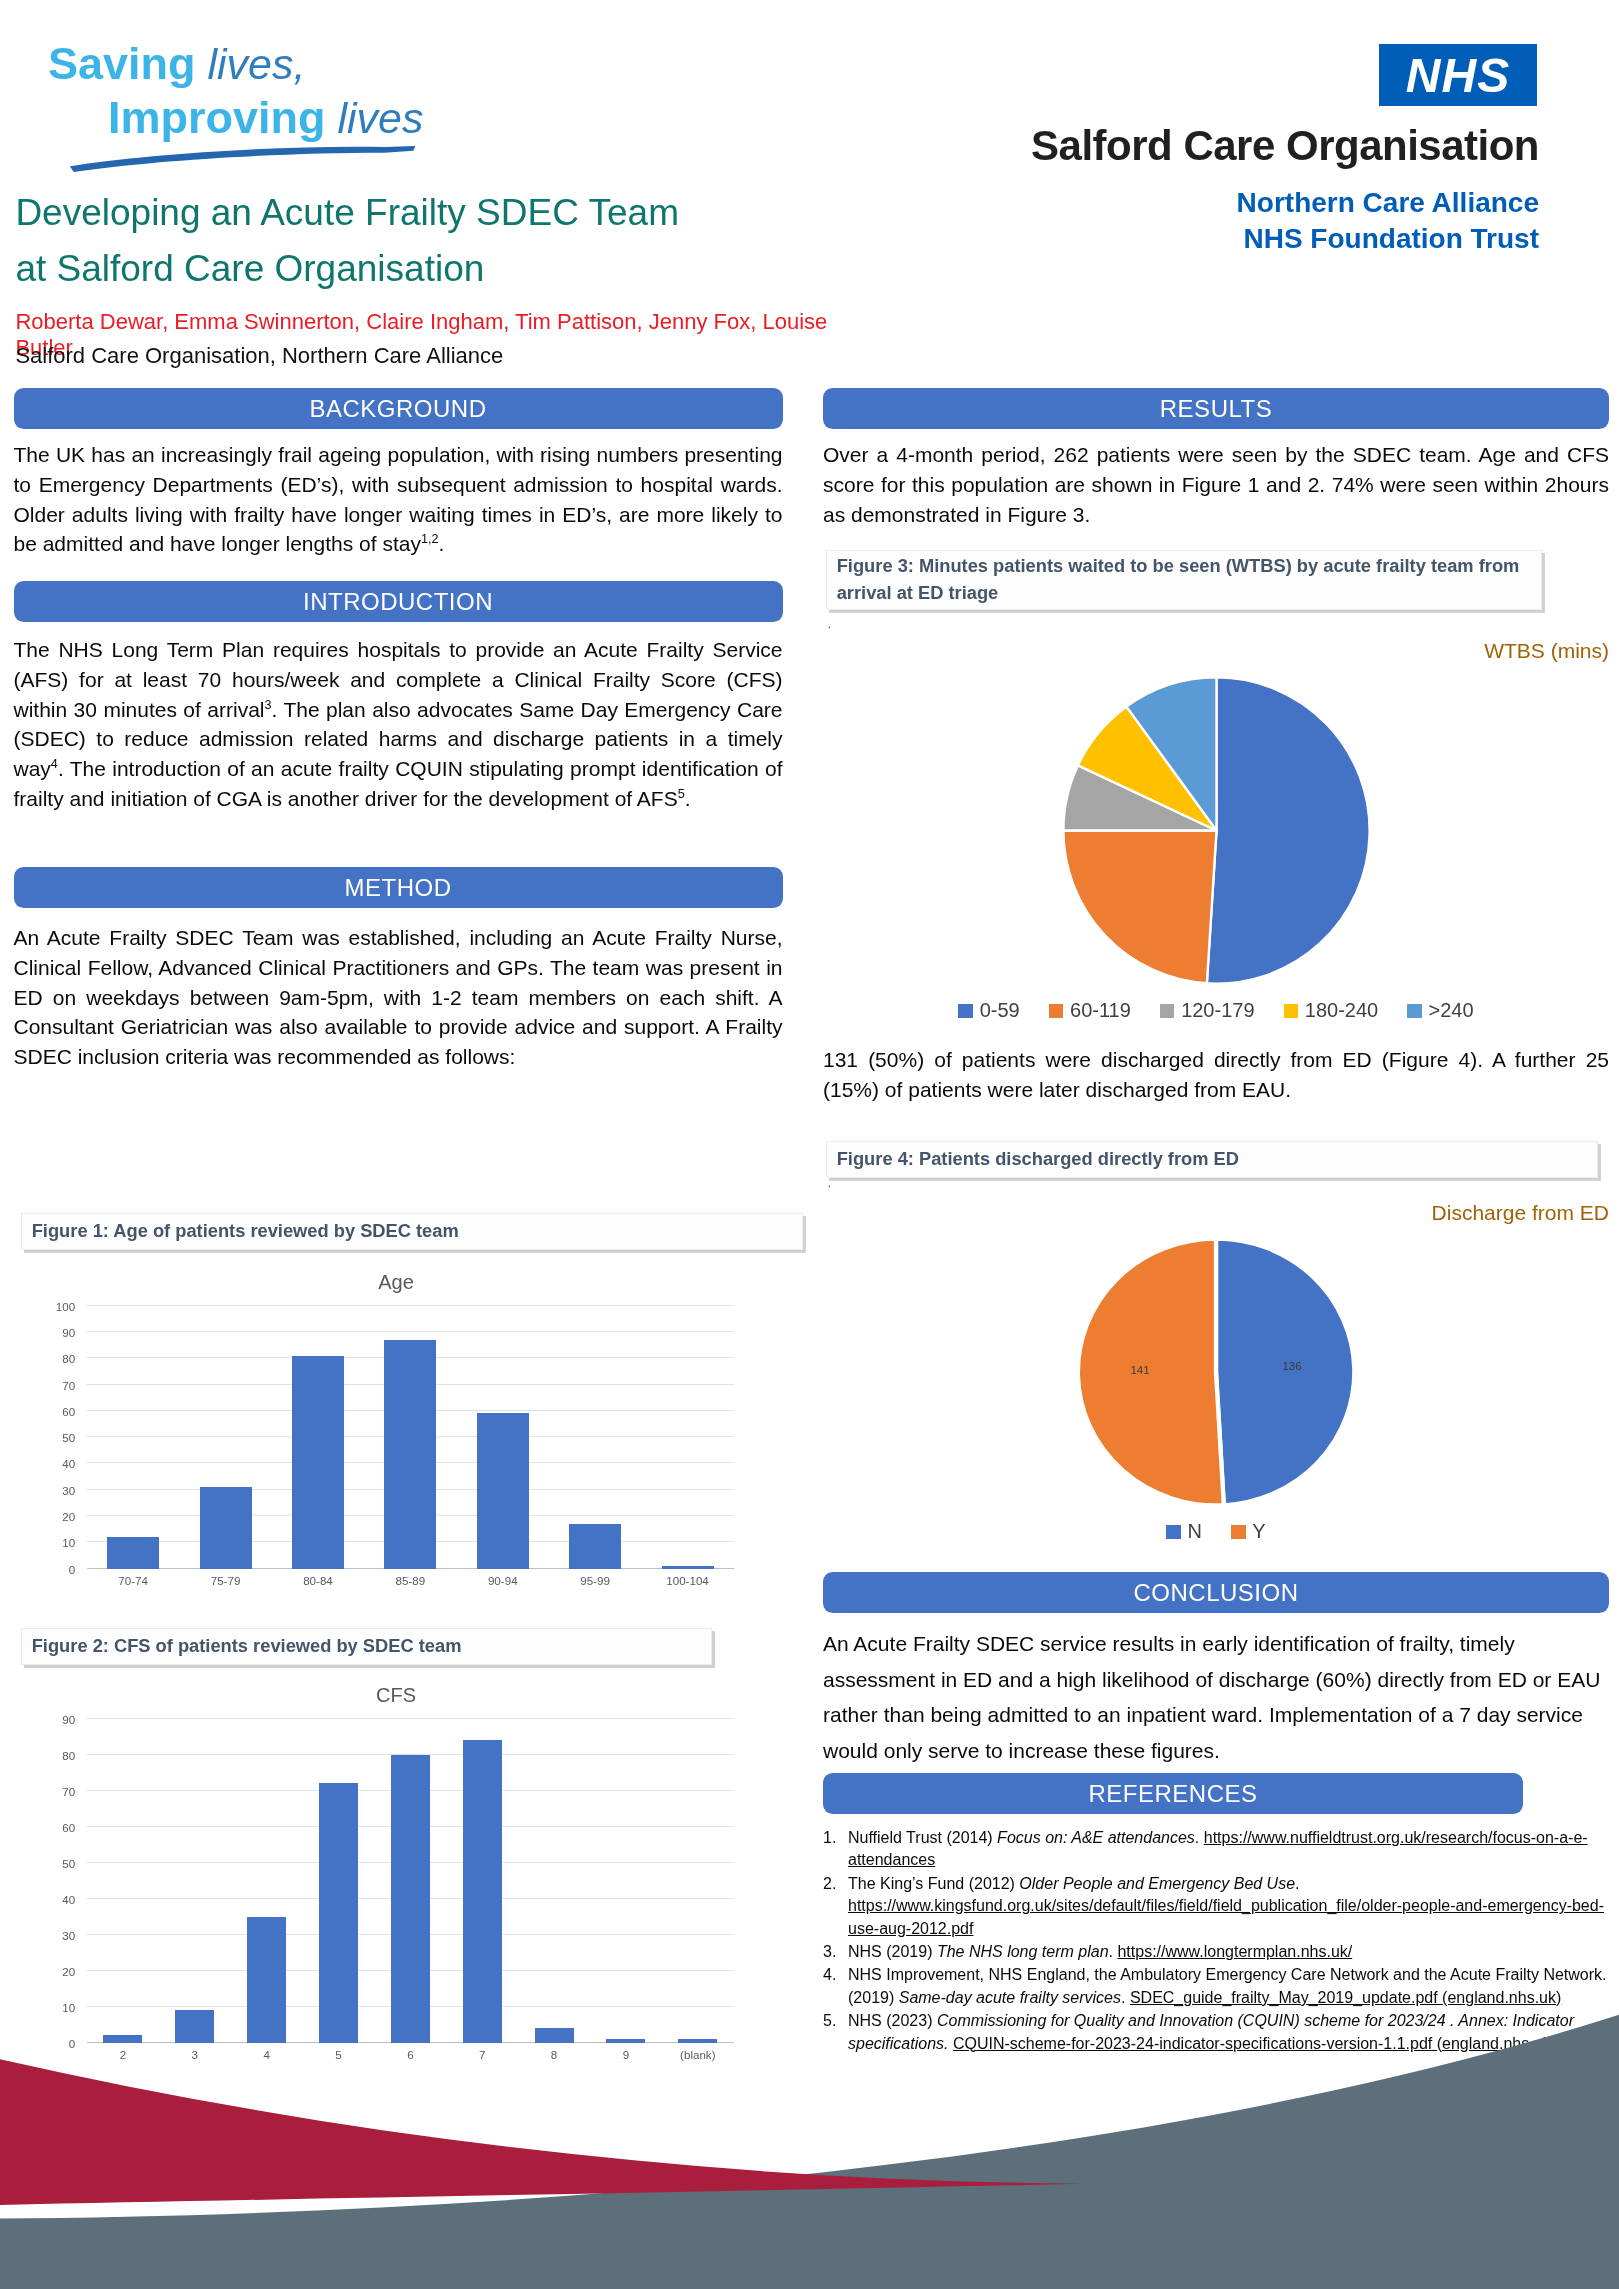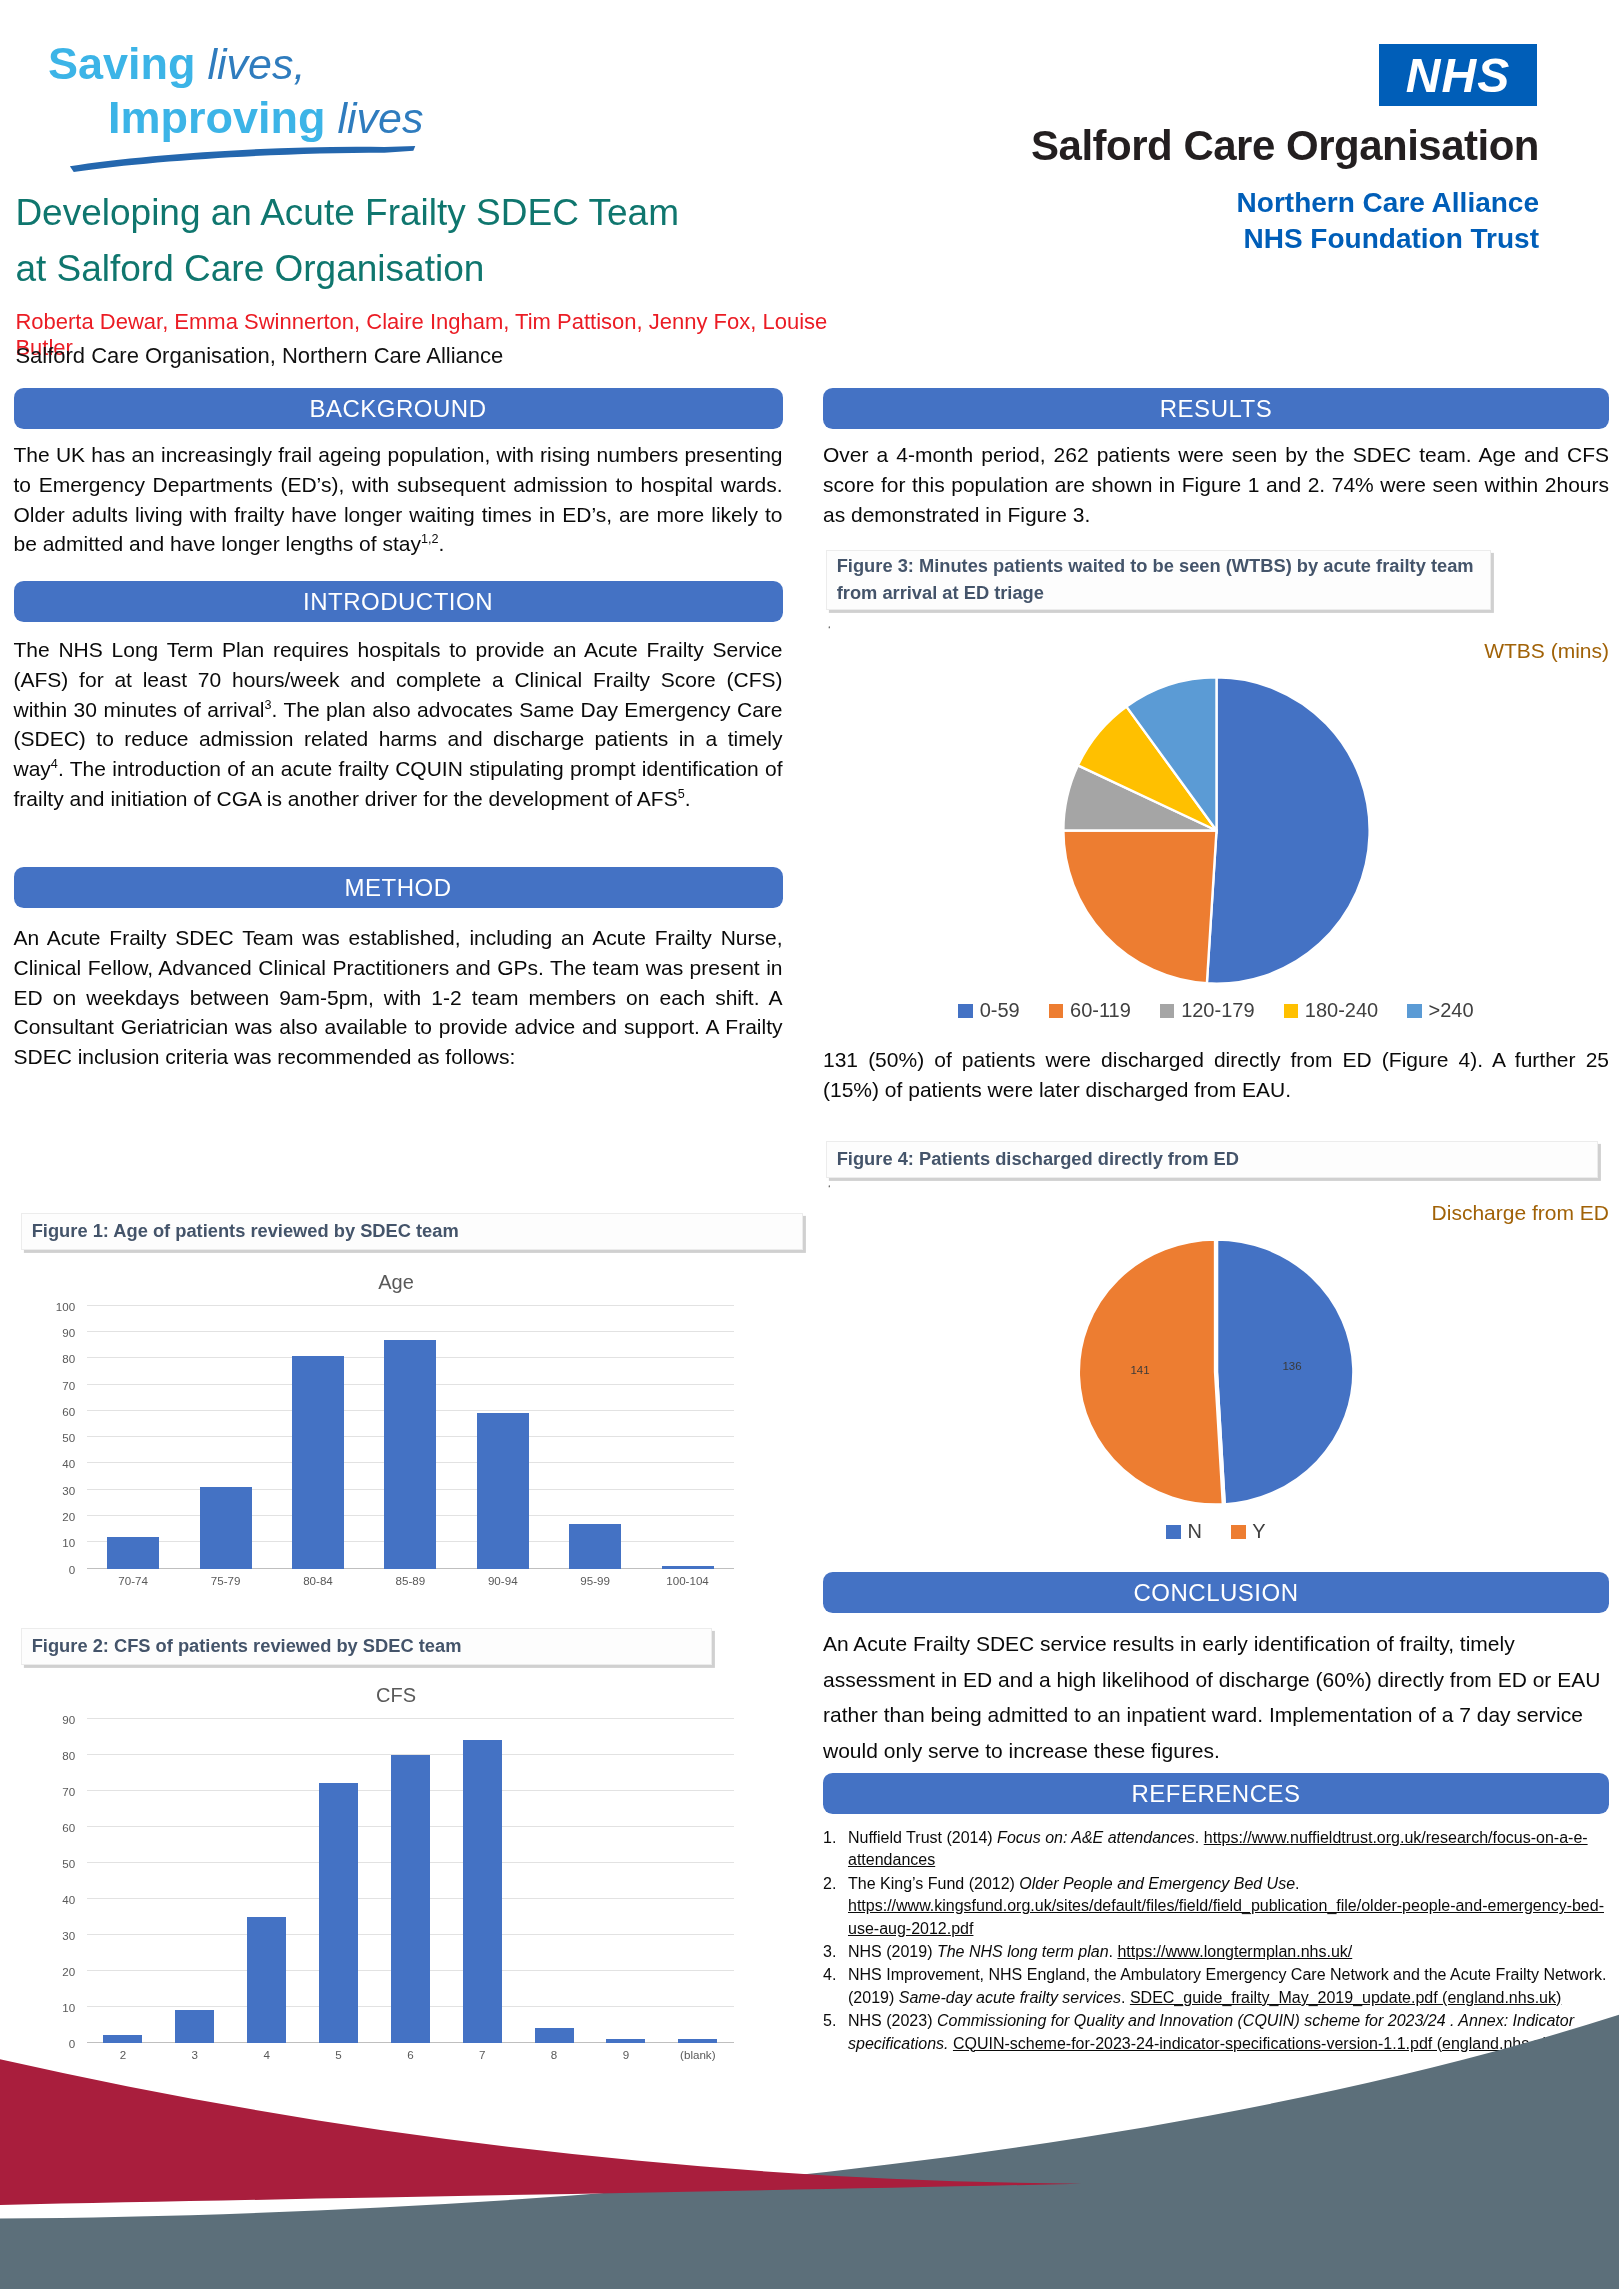--- a/index.html
+++ b/index.html
@@ -243,21 +243,21 @@
         <div>7</div>
         <div>8</div>
         <div>9</div>
         <div>(blank)</div>
       </div>
   </div>
 
   <div class="sec-bar" style="left:823px;top:388px;width:786px;">RESULTS</div>
   <div class="para" style="left:823px;top:440px;width:786px;">Over a 4-month period, 262 patients were seen by the SDEC team. Age and CFS score for this population are shown in Figure 1 and 2. 74% were seen within 2hours as demonstrated in Figure 3.</div>
 
-  <div class="fig-caption" style="left:826px;top:550px;width:665px;height:60px;">Figure 3: Minutes patients waited to be seen (WTBS) by acute frailty team from arrival at ED triage</div>
+  <div class="fig-caption" style="left:826px;top:550px;width:716px;height:60px;">Figure 3: Minutes patients waited to be seen (WTBS) by acute frailty team from arrival at ED triage</div>
   <div class="stray" style="left:828px;top:623px;">‘</div>
 
   <div class="piechart" id="fig3-chart" style="left:823px;top:639px;width:786px;">
     <div class="pc-title">WTBS (mins)</div>
     <svg width="319" height="319" viewBox="0 0 200 200" preserveAspectRatio="none">
         <path d="M100,100 L100.00,4.00 A96,96 0 1 1 93.97,195.81 Z" fill="#4472C4" stroke="#fff" stroke-width="1.5"></path>
         <path d="M100,100 L93.97,195.81 A96,96 0 0 1 4.00,100.00 Z" fill="#ED7D31" stroke="#fff" stroke-width="1.5"></path>
         <path d="M100,100 L4.00,100.00 A96,96 0 0 1 13.14,59.13 Z" fill="#A5A5A5" stroke="#fff" stroke-width="1.5"></path>
         <path d="M100,100 L13.14,59.13 A96,96 0 0 1 43.57,22.33 Z" fill="#FFC000" stroke="#fff" stroke-width="1.5"></path>
         <path d="M100,100 L43.57,22.33 A96,96 0 0 1 100.00,4.00 Z" fill="#5B9BD5" stroke="#fff" stroke-width="1.5"></path>
@@ -307,21 +307,21 @@
         <span class="item">
           <span class="sq" style="background: rgb(237, 125, 49);"></span>
           <span>Y</span>
         </span>
       </div>
   </div>
 
   <div class="sec-bar" style="left:823px;top:1572px;width:786px;">CONCLUSION</div>
   <div class="para" style="left:823px;top:1626px;width:786px;line-height:1.7;text-align:left;">An Acute Frailty SDEC service results in early identification of frailty, timely assessment in ED and a high likelihood of discharge (60%) directly from ED or EAU rather than being admitted to an inpatient ward.  Implementation of a 7 day service would only serve to increase these figures.</div>
 
-  <div class="sec-bar" style="left:823px;top:1773px;width:786px;">REFERENCES</div>
+  <div class="sec-bar" style="left:823px;top:1773px;width:700px;">REFERENCES</div>
   <ol class="refs" style="position:absolute;left:823px;top:1827px;width:786px;">
       <li><span class="ref-num">1.</span><span>Nuffield Trust (2014) </span><span class="it">Focus on: A&amp;E attendances</span><span>. </span><span class="lnk">https://www.nuffieldtrust.org.uk/research/focus-on-a-e-attendances</span></li>
       <li><span class="ref-num">2.</span><span>The King’s Fund (2012) </span><span class="it">Older People and Emergency Bed Use</span><span>. </span><span class="lnk">https://www.kingsfund.org.uk/sites/default/files/field/field_publication_file/older-people-and-emergency-bed-use-aug-2012.pdf</span></li>
       <li><span class="ref-num">3.</span><span>NHS (2019) </span><span class="it">The NHS long term plan</span><span>. </span><span class="lnk">https://www.longtermplan.nhs.uk/</span></li>
       <li><span class="ref-num">4.</span><span>NHS Improvement, NHS England, the Ambulatory Emergency Care Network and the Acute Frailty Network. (2019) </span><span class="it">Same-day acute frailty services</span><span>. </span><span class="lnk">SDEC_guide_frailty_May_2019_update.pdf (england.nhs.uk)</span></li>
       <li><span class="ref-num">5.</span><span>NHS (2023) </span><span class="it">Commissioning for Quality and Innovation (CQUIN) scheme for 2023/24 .  Annex: Indicator specifications. </span><span class="lnk">CQUIN-scheme-for-2023-24-indicator-specifications-version-1.1.pdf (england.nhs.uk)</span></li>
     </ol>
 
   <svg class="footer-svg" width="1619" height="309" viewBox="0 0 1677 320">
     <path d="M0,320 L0,247 C520,243 1180,195 1677,36 L1677,320 Z" fill="#5C6F7A"></path>

